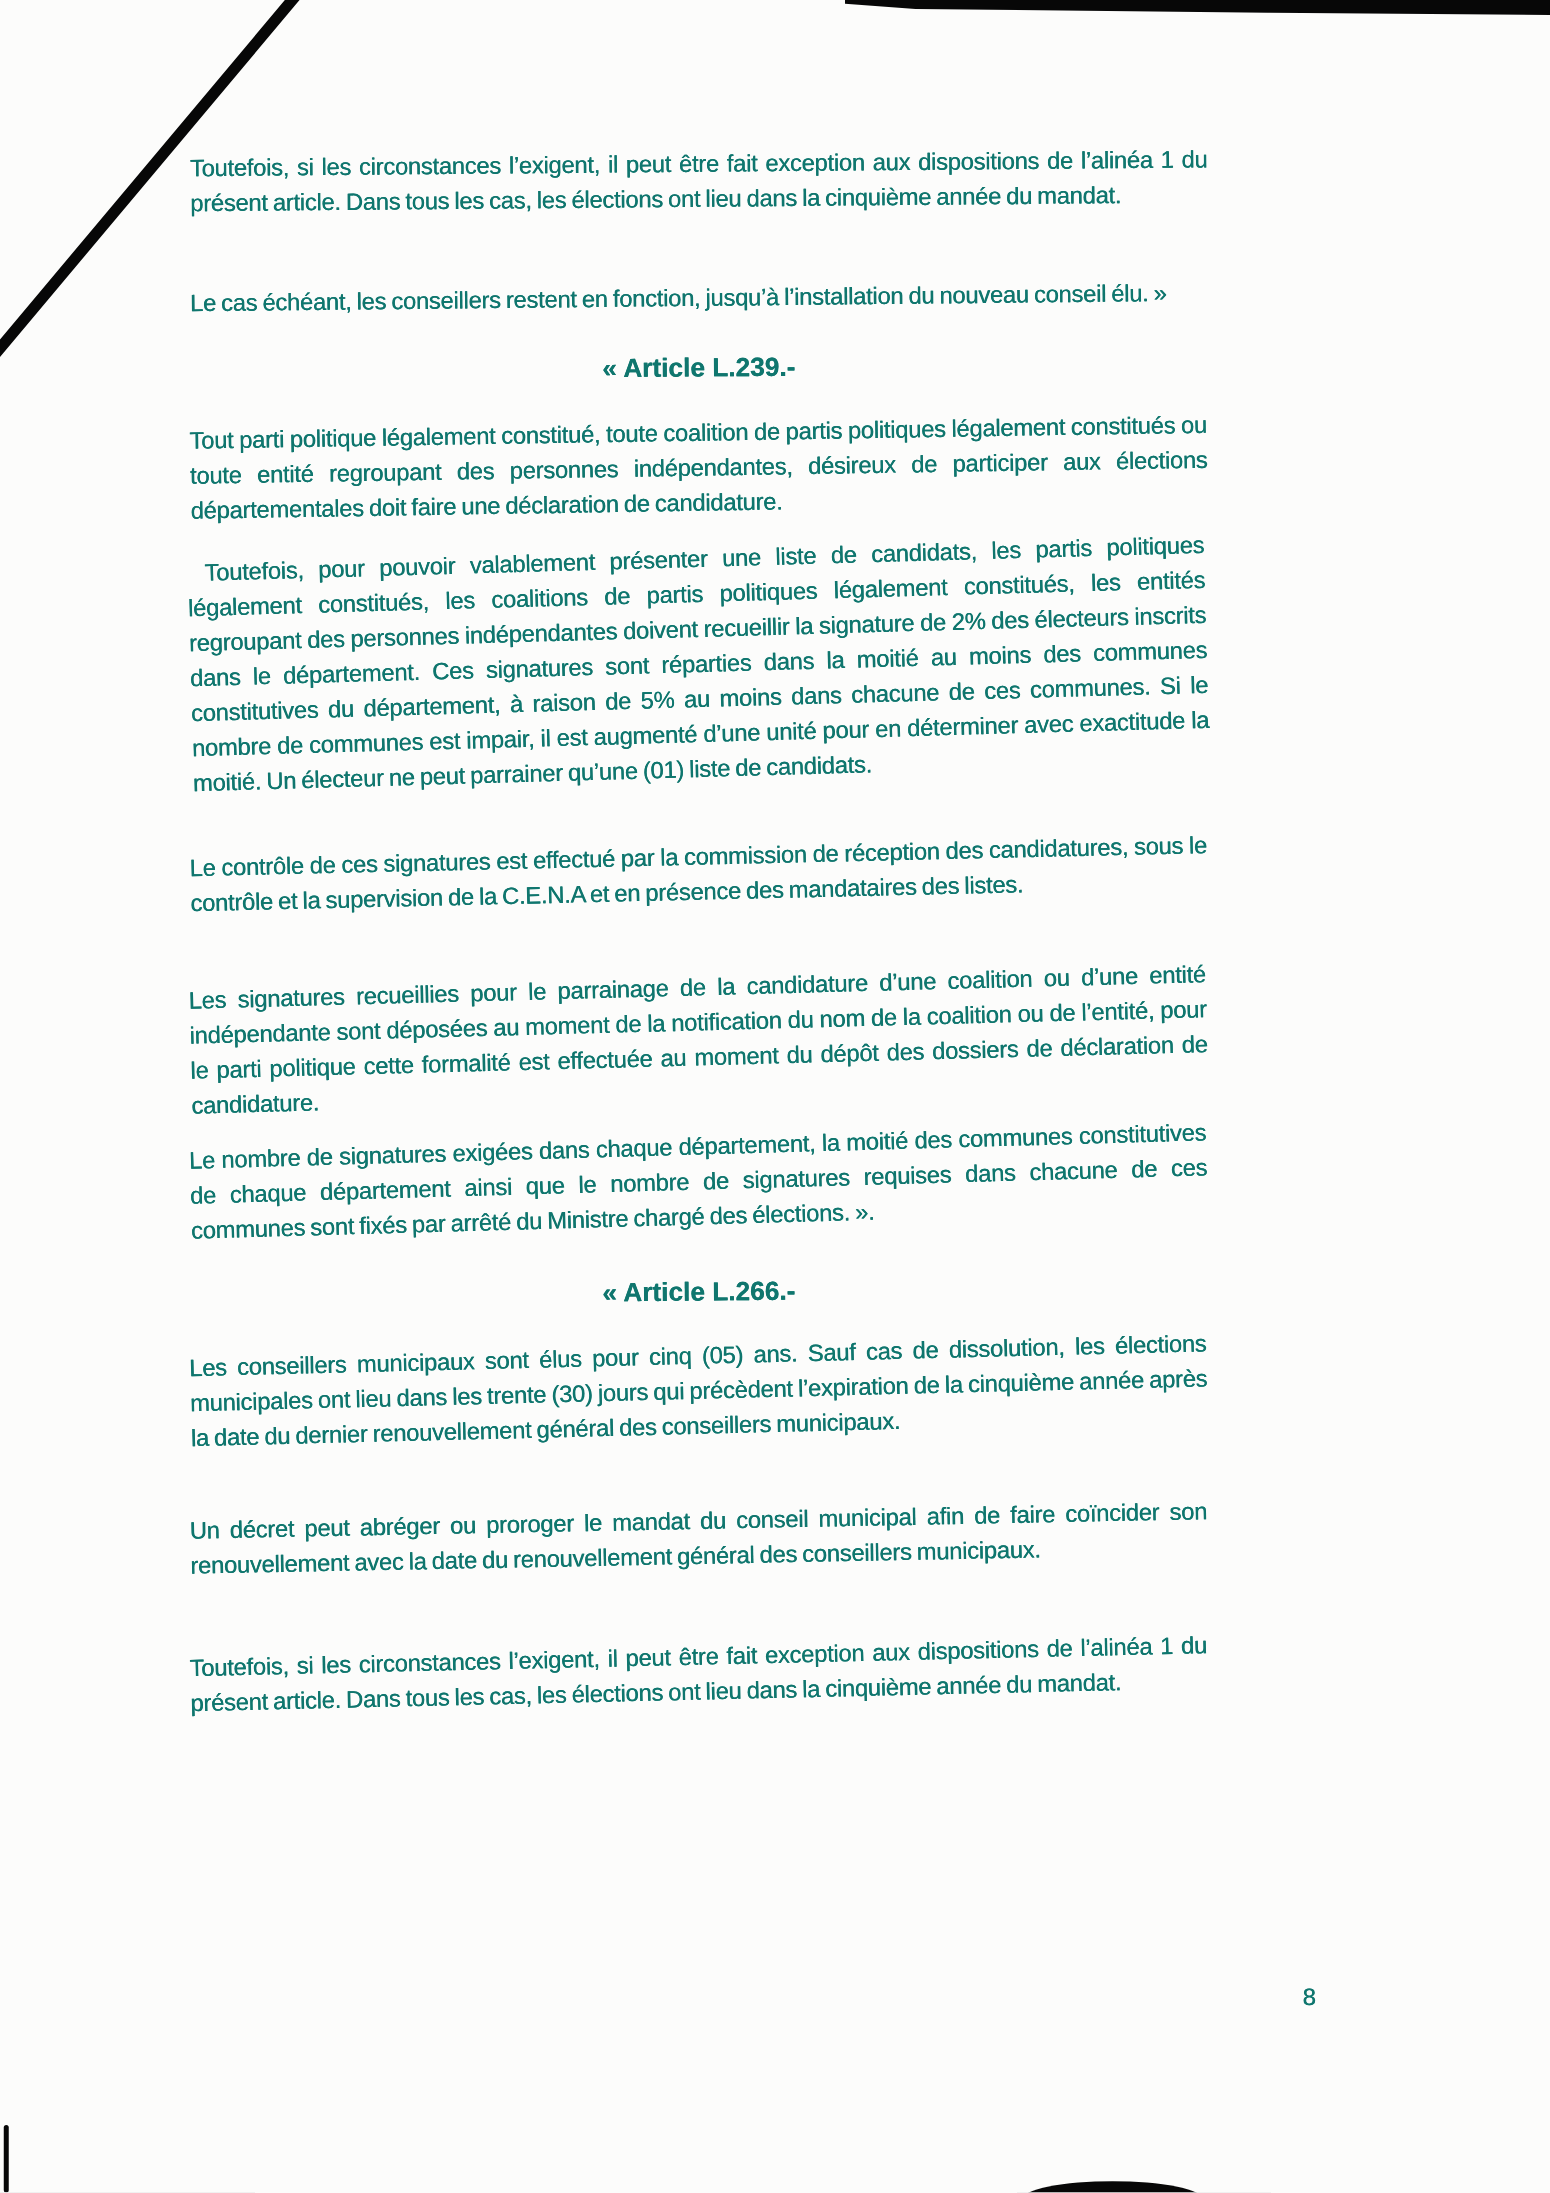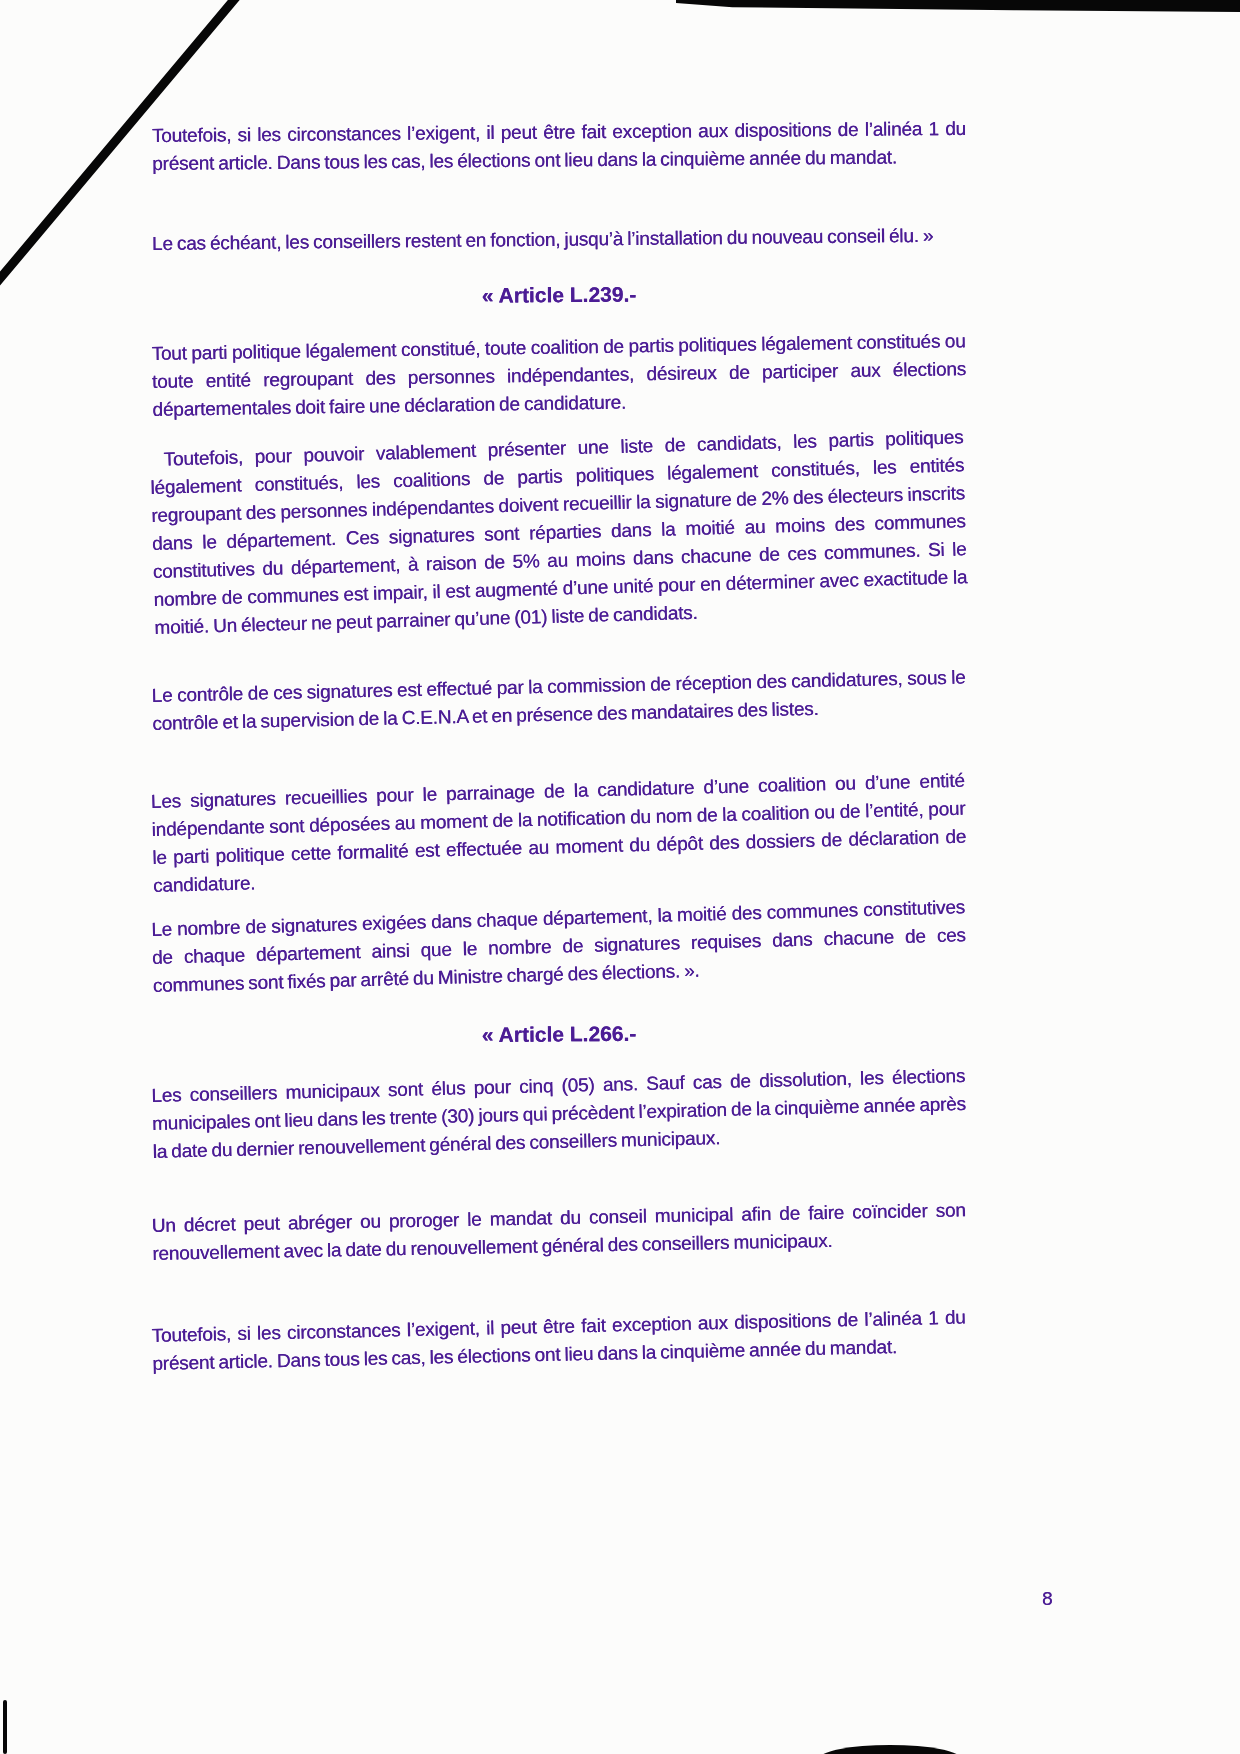--- a/index.html
+++ b/index.html
@@ -4,21 +4,21 @@
 <style>
   html, body { margin: 0; padding: 0; background: #e8e8e8; }
   .page {
     position: relative;
     width: 1240px;
     height: 1754px;
     margin: 0 auto;
     background: #fcfcfb;
     overflow: hidden;
     font-family: "Liberation Sans", sans-serif;
-    color: #4c1d95;
+    color: #0f766e;
   }
   .para {
     position: absolute;
     left: 152px;
     width: 814px;
     font-size: 19px;
     line-height: 28px;
     letter-spacing: -0.2px;
     word-spacing: -1px;
     text-align: justify;

